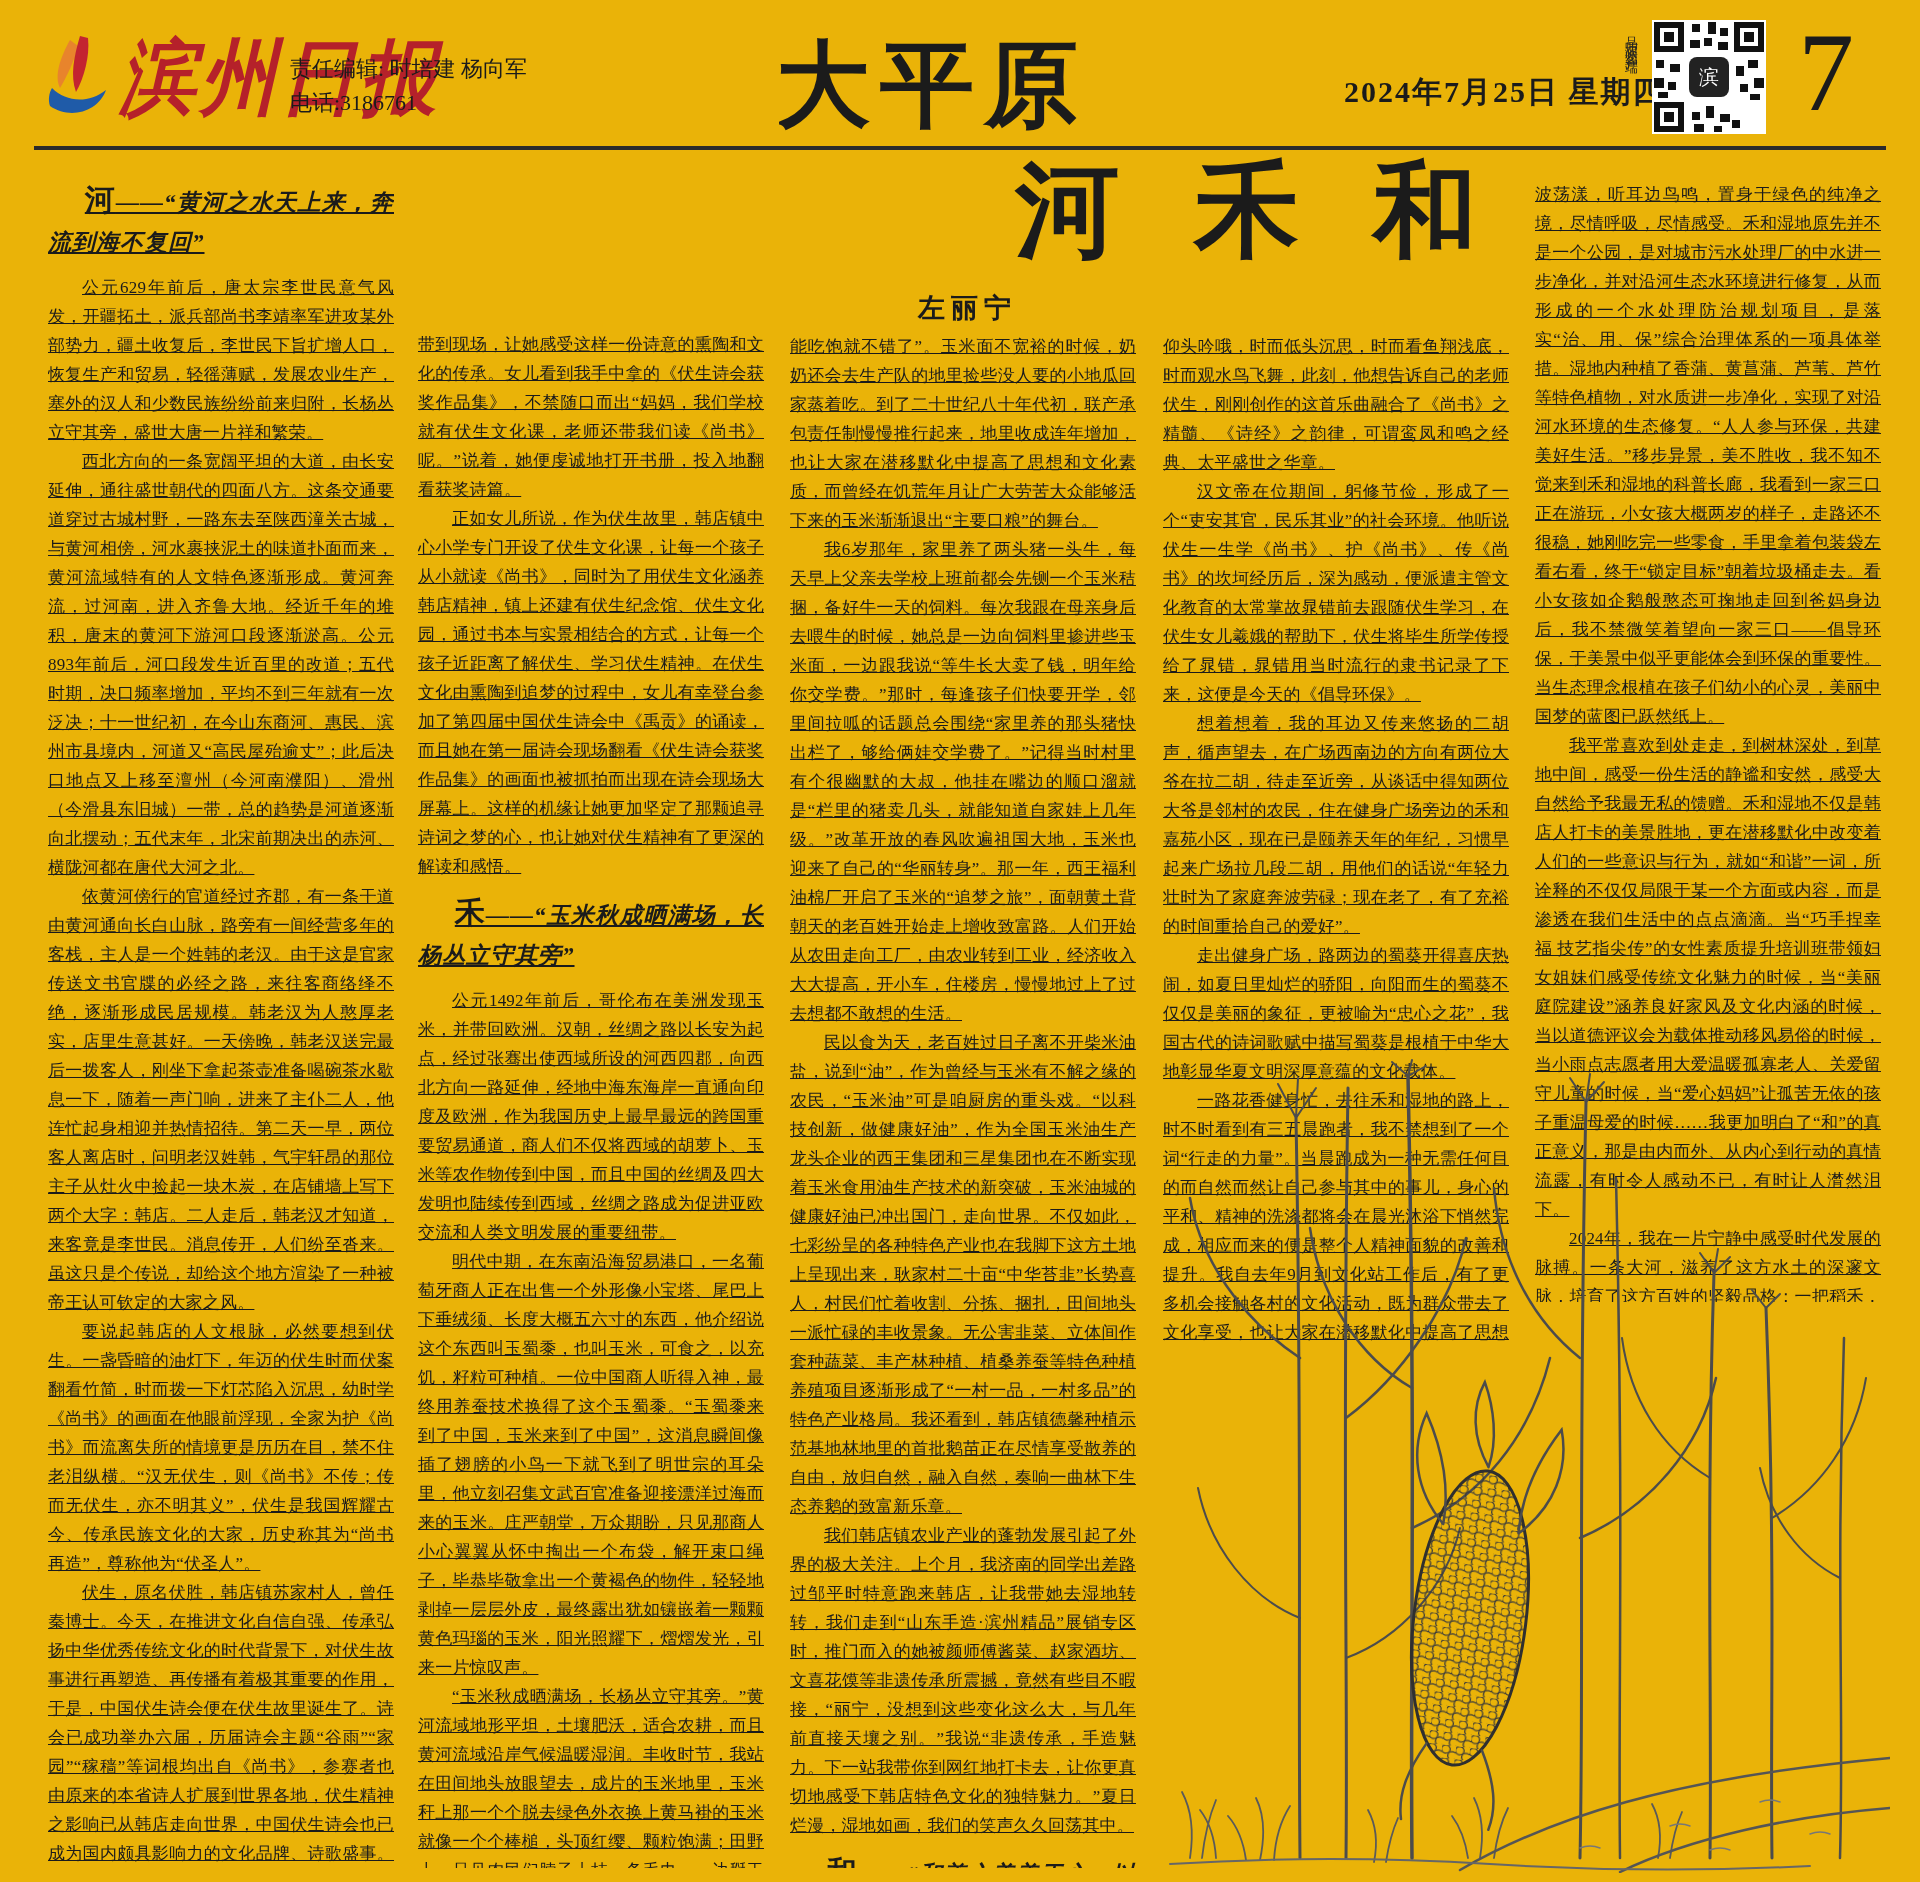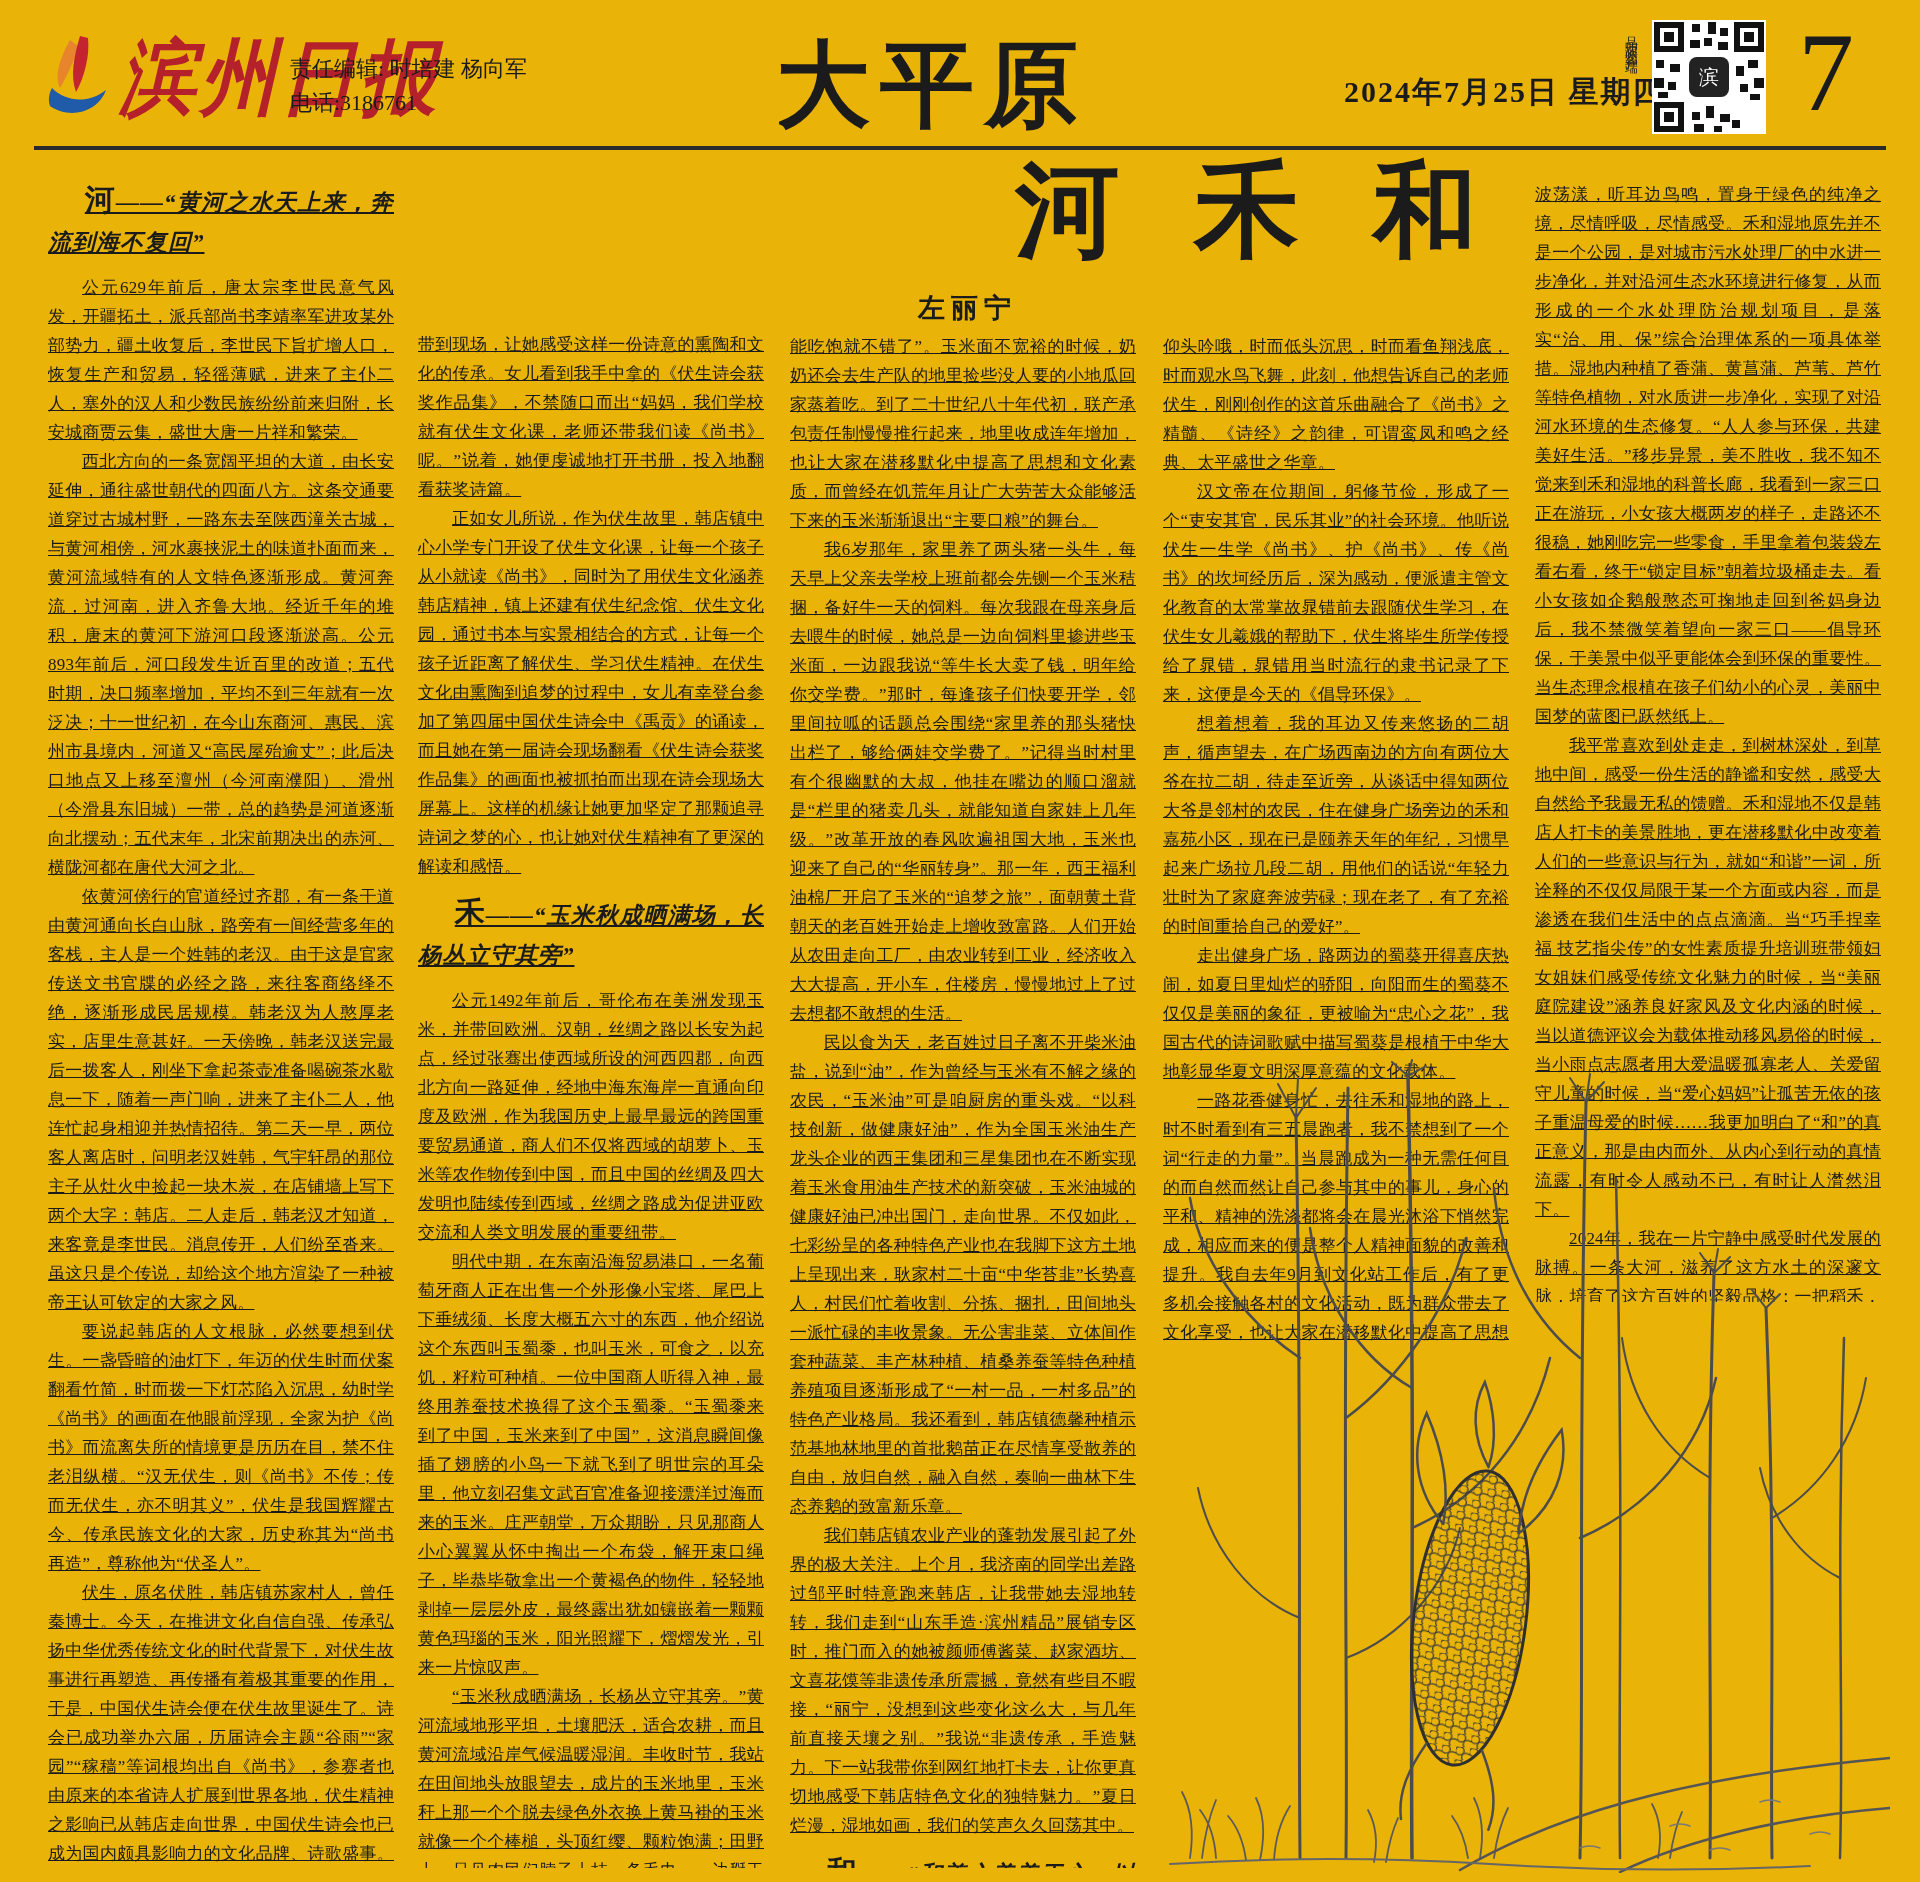--- a/index.html
+++ b/index.html
@@ -105,21 +105,21 @@
     </svg>
     <div class="page-number">7</div>
   </div>
   <div class="header-rule"></div>
 
   <div class="article-title">河禾和</div>
   <div class="article-author">左丽宁</div>
 
   <div class="col" id="col1">
       <div class="sec-heading">河——“黄河之水天上来，奔流到海不复回”</div>
-      <div class="para">公元629年前后，唐太宗李世民意气风发，开疆拓土，派兵部尚书李靖率军进攻某外部势力，疆土收复后，李世民下旨扩增人口，恢复生产和贸易，轻徭薄赋，进来了主仆二人，塞外的汉人和少数民族纷纷前来归附，长安城商贾云集，盛世大唐一片祥和繁荣。</div>
+      <div class="para">公元629年前后，唐太宗李世民意气风发，开疆拓土，派兵部尚书李靖率军进攻某外部势力，疆土收复后，李世民下旨扩增人口，恢复生产和贸易，轻徭薄赋，发展农业生产，塞外的汉人和少数民族纷纷前来归附，长杨丛立守其旁，盛世大唐一片祥和繁荣。</div>
       <div class="para">西北方向的一条宽阔平坦的大道，由长安延伸，通往盛世朝代的四面八方。这条交通要道穿过古城村野，一路东去至陕西潼关古城，与黄河相傍，河水裹挟泥土的味道扑面而来，黄河流域特有的人文特色逐渐形成。黄河奔流，过河南，进入齐鲁大地。经近千年的堆积，唐末的黄河下游河口段逐渐淤高。公元893年前后，河口段发生近百里的改道；五代时期，决口频率增加，平均不到三年就有一次泛决；十一世纪初，在今山东商河、惠民、滨州市县境内，河道又“高民屋殆逾丈”；此后决口地点又上移至澶州（今河南濮阳）、滑州（今滑县东旧城）一带，总的趋势是河道逐渐向北摆动；五代末年，北宋前期决出的赤河、横陇河都在唐代大河之北。</div>
       <div class="para">依黄河傍行的官道经过齐郡，有一条干道由黄河通向长白山脉，路旁有一间经营多年的客栈，主人是一个姓韩的老汉。由于这是官家传送文书官牒的必经之路，来往客商络绎不绝，逐渐形成民居规模。韩老汉为人憨厚老实，店里生意甚好。一天傍晚，韩老汉送完最后一拨客人，刚坐下拿起茶壶准备喝碗茶水歇息一下，随着一声门响，进来了主仆二人，他连忙起身相迎并热情招待。第二天一早，两位客人离店时，问明老汉姓韩，气宇轩昂的那位主子从灶火中捡起一块木炭，在店铺墙上写下两个大字：韩店。二人走后，韩老汉才知道，来客竟是李世民。消息传开，人们纷至沓来。虽这只是个传说，却给这个地方渲染了一种被帝王认可钦定的大家之风。</div>
       <div class="para">要说起韩店的人文根脉，必然要想到伏生。一盏昏暗的油灯下，年迈的伏生时而伏案翻看竹简，时而拨一下灯芯陷入沉思，幼时学《尚书》的画面在他眼前浮现，全家为护《尚书》而流离失所的情境更是历历在目，禁不住老泪纵横。“汉无伏生，则《尚书》不传；传而无伏生，亦不明其义”，伏生是我国辉耀古今、传承民族文化的大家，历史称其为“尚书再造”，尊称他为“伏圣人”。</div>
       <div class="para">伏生，原名伏胜，韩店镇苏家村人，曾任秦博士。今天，在推进文化自信自强、传承弘扬中华优秀传统文化的时代背景下，对伏生故事进行再塑造、再传播有着极其重要的作用，于是，中国伏生诗会便在伏生故里诞生了。诗会已成功举办六届，历届诗会主题“谷雨”“家园”“稼穑”等词根均出自《尚书》，参赛者也由原来的本省诗人扩展到世界各地，伏生精神之影响已从韩店走向世界，中国伏生诗会也已成为国内颇具影响力的文化品牌、诗歌盛事。今年4月29日，大型历史纪录片《伏生》的开播带我们再次重温了伏生一生学《尚书》、护《尚书》、传《尚书》的坎坷经历。两千多年过去了，伏生和《尚书》并没有因为年代久远而沉寂，伏生内心深处对中华文化的坚定和为精神事业甘愿牺牲的大无畏精神或许正是今天我们记住他并纪念他的原因。</div>
     </div>
   <div class="col" id="col2">
       <div class="para cont">带到现场，让她感受这样一份诗意的熏陶和文化的传承。女儿看到我手中拿的《伏生诗会获奖作品集》，不禁随口而出“妈妈，我们学校就有伏生文化课，老师还带我们读《尚书》呢。”说着，她便虔诚地打开书册，投入地翻看获奖诗篇。</div>
       <div class="para">正如女儿所说，作为伏生故里，韩店镇中心小学专门开设了伏生文化课，让每一个孩子从小就读《尚书》，同时为了用伏生文化涵养韩店精神，镇上还建有伏生纪念馆、伏生文化园，通过书本与实景相结合的方式，让每一个孩子近距离了解伏生、学习伏生精神。在伏生文化由熏陶到追梦的过程中，女儿有幸登台参加了第四届中国伏生诗会中《禹贡》的诵读，而且她在第一届诗会现场翻看《伏生诗会获奖作品集》的画面也被抓拍而出现在诗会现场大屏幕上。这样的机缘让她更加坚定了那颗追寻诗词之梦的心，也让她对伏生精神有了更深的解读和感悟。</div>
       <div class="sec-heading">禾——“玉米秋成晒满场，长杨丛立守其旁”</div>
       <div class="para">公元1492年前后，哥伦布在美洲发现玉米，并带回欧洲。汉朝，丝绸之路以长安为起点，经过张骞出使西域所设的河西四郡，向西北方向一路延伸，经地中海东海岸一直通向印度及欧洲，作为我国历史上最早最远的跨国重要贸易通道，商人们不仅将西域的胡萝卜、玉米等农作物传到中国，而且中国的丝绸及四大发明也陆续传到西域，丝绸之路成为促进亚欧交流和人类文明发展的重要纽带。</div>

